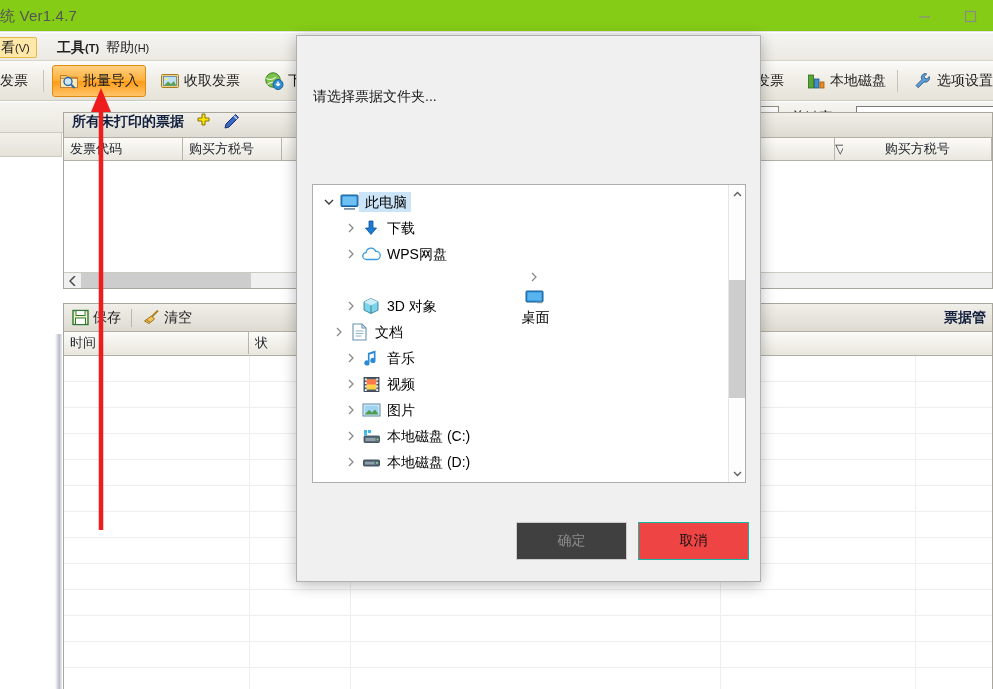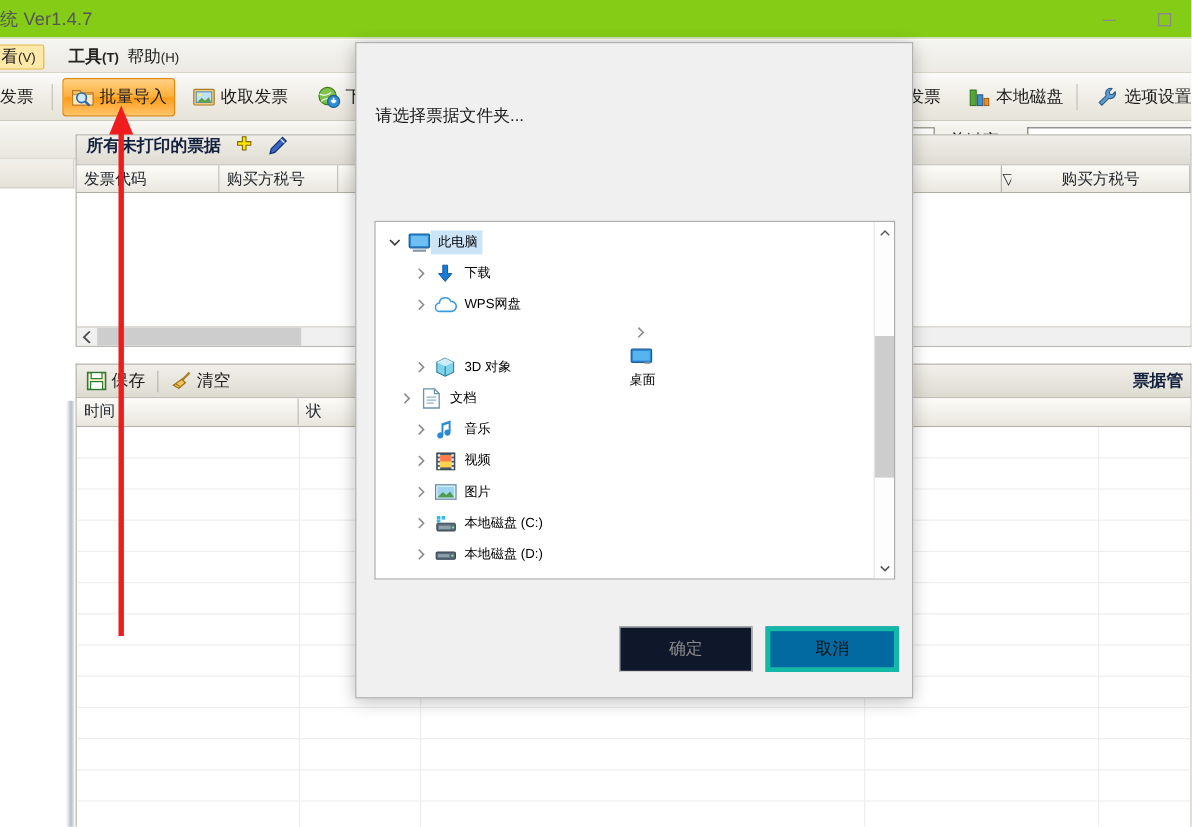--- a/index.html
+++ b/index.html
@@ -207,29 +207,29 @@
   .tree-scroll {
     position: absolute; right: 0; top: 0; width: 17px; height: 100%;
     background: #fdfdfd; border-left: 1px solid #e6e6e6;
   }
   .ts-arrow { width: 17px; height: 17px; display: flex; align-items: center; justify-content: center; }
   .ts-thumb { position: absolute; left: 0; width: 17px; background: #cdcdcd; }
   .tree-list { position: absolute; left: 0; top: 4px; right: 17px; }
   .tree-node { height: 26px; display: flex; align-items: center; white-space: nowrap; }
   .tree-expander { width: 20px; height: 26px; display: flex; align-items: center; justify-content: center; flex: 0 0 20px; }
   .tree-ico { width: 20px; height: 20px; flex: 0 0 20px; display: flex; align-items: center; justify-content: center; }
-  .tree-label { font-size: 11px; color: #000; padding: 0 4px 0 6px; line-height: 20px; }
+  .tree-label { font-size: 14px; color: #000; padding: 0 4px 0 6px; line-height: 20px; }
   .tree-node.selected .tree-label { background: #cce4f7; }
   .dlg-btn {
     position: absolute; height: 38px; width: 111px;
     font-size: 14px; display: flex; align-items: center; justify-content: center;
     background: #e1e1e1; border: 1px solid #adadad; color: #111;
   }
-  .dlg-btn.disabled { background: #0f172a; border-color: #cccccc; color: #8a8a8a; }
-  .dlg-btn.primary { background: #0369a1; border: 4px solid #14b8a6; }
+  .dlg-btn.disabled { background: #404040; border-color: #cccccc; color: #8a8a8a; }
+  .dlg-btn.primary { background: #ef4444; border: 1px solid #14b8a6; }
 
   
   .annot { position: absolute; left: 0; top: 0; width: 993px; height: 689px; pointer-events: none; }
 </style>
 </head>
 <body>
 
 <div id="root">
 
   <div class="app-window">

